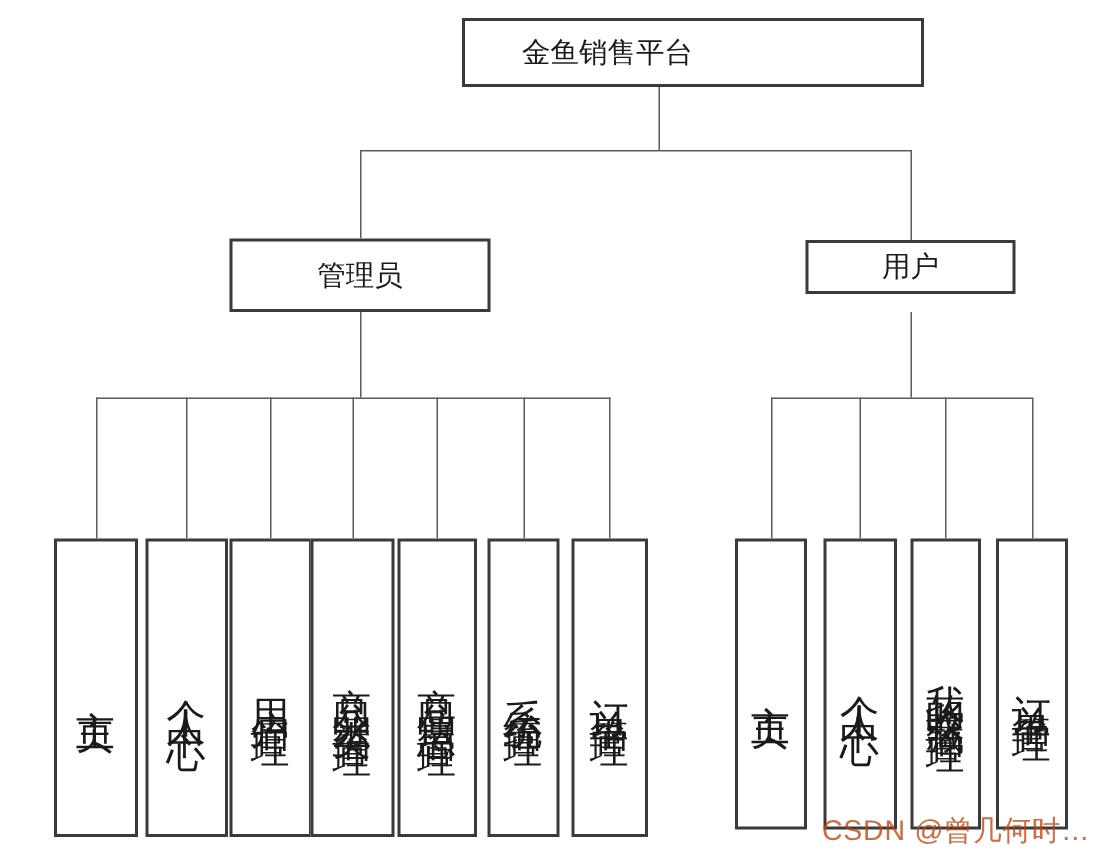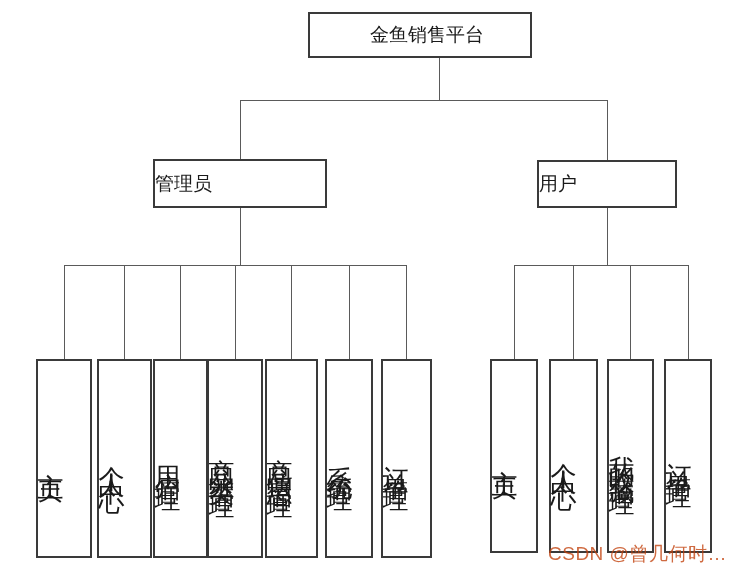--- a/index.html
+++ b/index.html
@@ -16,30 +16,31 @@
     overflow: hidden;
   }
   
   .node {
     position: absolute;
     box-sizing: border-box;
     background: #ffffff;
     border: 2px solid #3a3a3a;
     display: flex;
     align-items: center;
+    justify-content: center;
     color: #1a1a1a;
   }
   .hnode { font-size: 19px; }
   .root-node {
-    left: 308px; top: 12px; width: 224px; height: 46px;
+    left: 308px; top: 12px; width: 308px; height: 46px;
     justify-content: flex-start;
-    padding-left: 60px;
+    padding-left: 38px;
   }
   .admin-node { left: 153px; top: 159px; width: 174px; height: 49px; }
-  .user-node  { left: 537px; top: 160px; width: 140px; height: 48px; }
+  .user-node  { left: 537px; top: 160px; width: 140px; height: 36px; }
   .leaf {
     top: 359px;
     height: 199px;
     border-width: 2px;
     overflow: visible;
   }
   .leaf.short { height: 194px; }
   .vtext {
     writing-mode: vertical-lr;
     text-orientation: upright;

